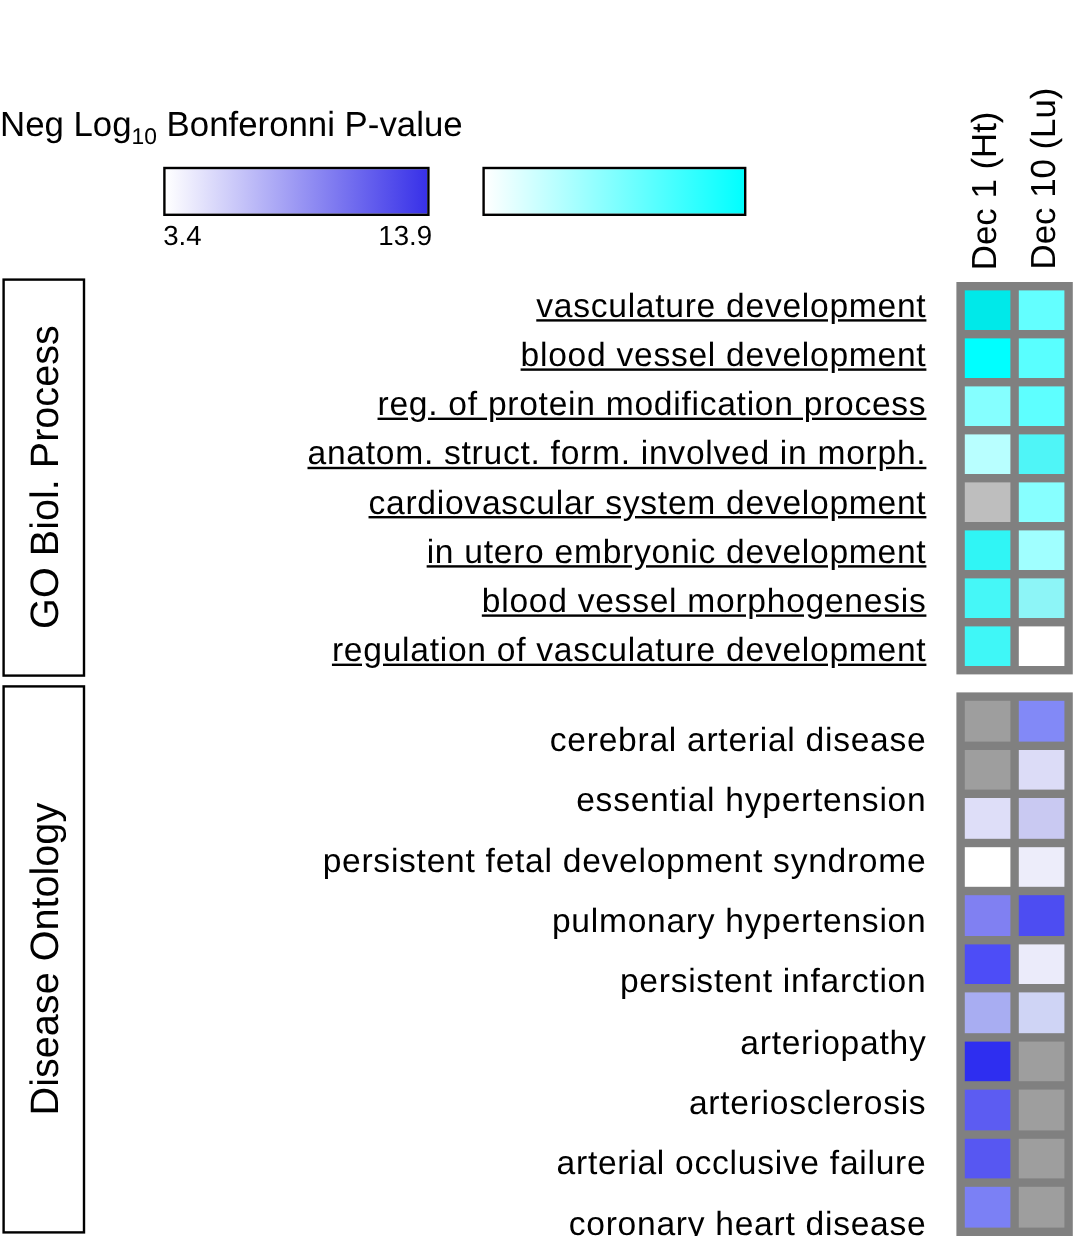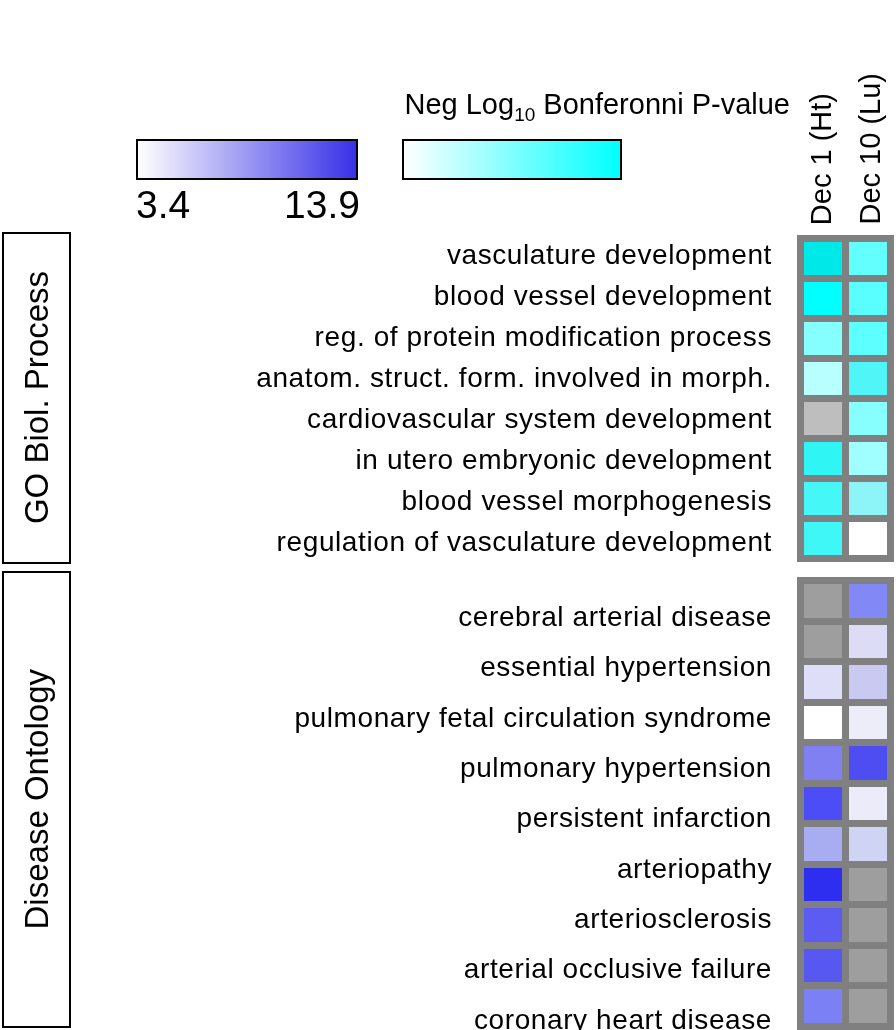--- a/index.html
+++ b/index.html
@@ -2,39 +2,39 @@
 <html><head>
 <meta charset="utf-8">
 <style>
   * { margin: 0; padding: 0; box-sizing: border-box; }
   html, body { background: #ffffff; }
   .canvas {
     position: relative; width: 896px; height: 1030px;
     background: #ffffff; overflow: hidden;
     font-family: "Liberation Sans", sans-serif; color: #000;
   }
-  .legend-title { position: absolute; top: 88px; left: 0; width: 790px; text-align: right; font-size: 29px; white-space: nowrap; }
+  .legend-title { position: absolute; top: 88px; left: 0; width: 790px; text-align: left; font-size: 29px; white-space: nowrap; }
   .legend-title sub { font-size: 19px; }
   .colorbar { position: absolute; top: 139px; height: 41px; border: 2px solid #000; }
   .colorbar-blue { left: 136px; width: 222px; }
   .colorbar-cyan { left: 402px; width: 220px; }
-  .scale-labels { position: absolute; top: 183px; display: flex; justify-content: space-between; font-size: 39px; }
+  .scale-labels { position: absolute; top: 183px; display: flex; justify-content: space-between; font-size: 23px; }
   .scale-labels-blue { left: 136px; width: 224px; }
   .scale-labels-cyan { left: 402px; width: 250px; }
   .col-header { position: absolute; top: 0; height: 225px; display: flex; justify-content: center; align-items: flex-end; }
   .col-header span { writing-mode: vertical-rl; transform: rotate(180deg); white-space: nowrap; font-size: 29px; }
   .col-header-1 { left: 799px; width: 44px; }
   .col-header-2 { left: 847px; width: 46px; }
   .side-box { position: absolute; left: 2px; width: 69px; border: 2px solid #000; background: #fff;
               display: flex; align-items: center; justify-content: center; }
   .side-box span { writing-mode: vertical-rl; transform: rotate(180deg); white-space: nowrap; font-size: 33px; }
   .side-box-go { top: 232px; height: 332px; }
   .side-box-do { top: 571px; height: 457px; }
   .labels { position: absolute; left: 0; width: 772px; display: flex; flex-direction: column; }
-  .labels-go { top: 235px; height: 327px; }
+  .labels-go { top: 235px; height: 327px; text-decoration: underline; }
   .labels-do { top: 592px; height: 453px; }
   .row-label { flex: 1; display: flex; align-items: center; justify-content: flex-end;
                font-size: 28px; letter-spacing: 0.6px; white-space: nowrap; }
   .block { position: absolute; left: 797px; width: 97px; display: grid;
            grid-template-columns: 1fr 1fr; gap: 7px; padding: 7px; }
   .block-go { top: 235px; height: 327px; }
   .block-do { top: 577px; height: 453px; }
   .cell { width: 100%; height: 100%; }
 </style>
 </head>
@@ -74,21 +74,21 @@
       <div class="row-label">reg. of protein modification process</div>
       <div class="row-label">anatom. struct. form. involved in morph.</div>
       <div class="row-label">cardiovascular system development</div>
       <div class="row-label">in utero embryonic development</div>
       <div class="row-label">blood vessel morphogenesis</div>
       <div class="row-label">regulation of vasculature development</div>
     </div>
   <div class="labels labels-do" id="labels-do">
       <div class="row-label">cerebral arterial disease</div>
       <div class="row-label">essential hypertension</div>
-      <div class="row-label">pulmonary fetal circulation syndrome</div>
+      <div class="row-label">persistent fetal development syndrome</div>
       <div class="row-label">pulmonary hypertension</div>
       <div class="row-label">persistent infarction</div>
       <div class="row-label">arteriopathy</div>
       <div class="row-label">arteriosclerosis</div>
       <div class="row-label">arterial occlusive failure</div>
       <div class="row-label">coronary heart disease</div>
     </div>
 
   <div class="block block-go" id="block-go" style="background: rgb(128, 128, 128); grid-template-rows: repeat(8, 1fr);">
       <div class="cell" style="background: rgb(0, 233, 233);"></div>

